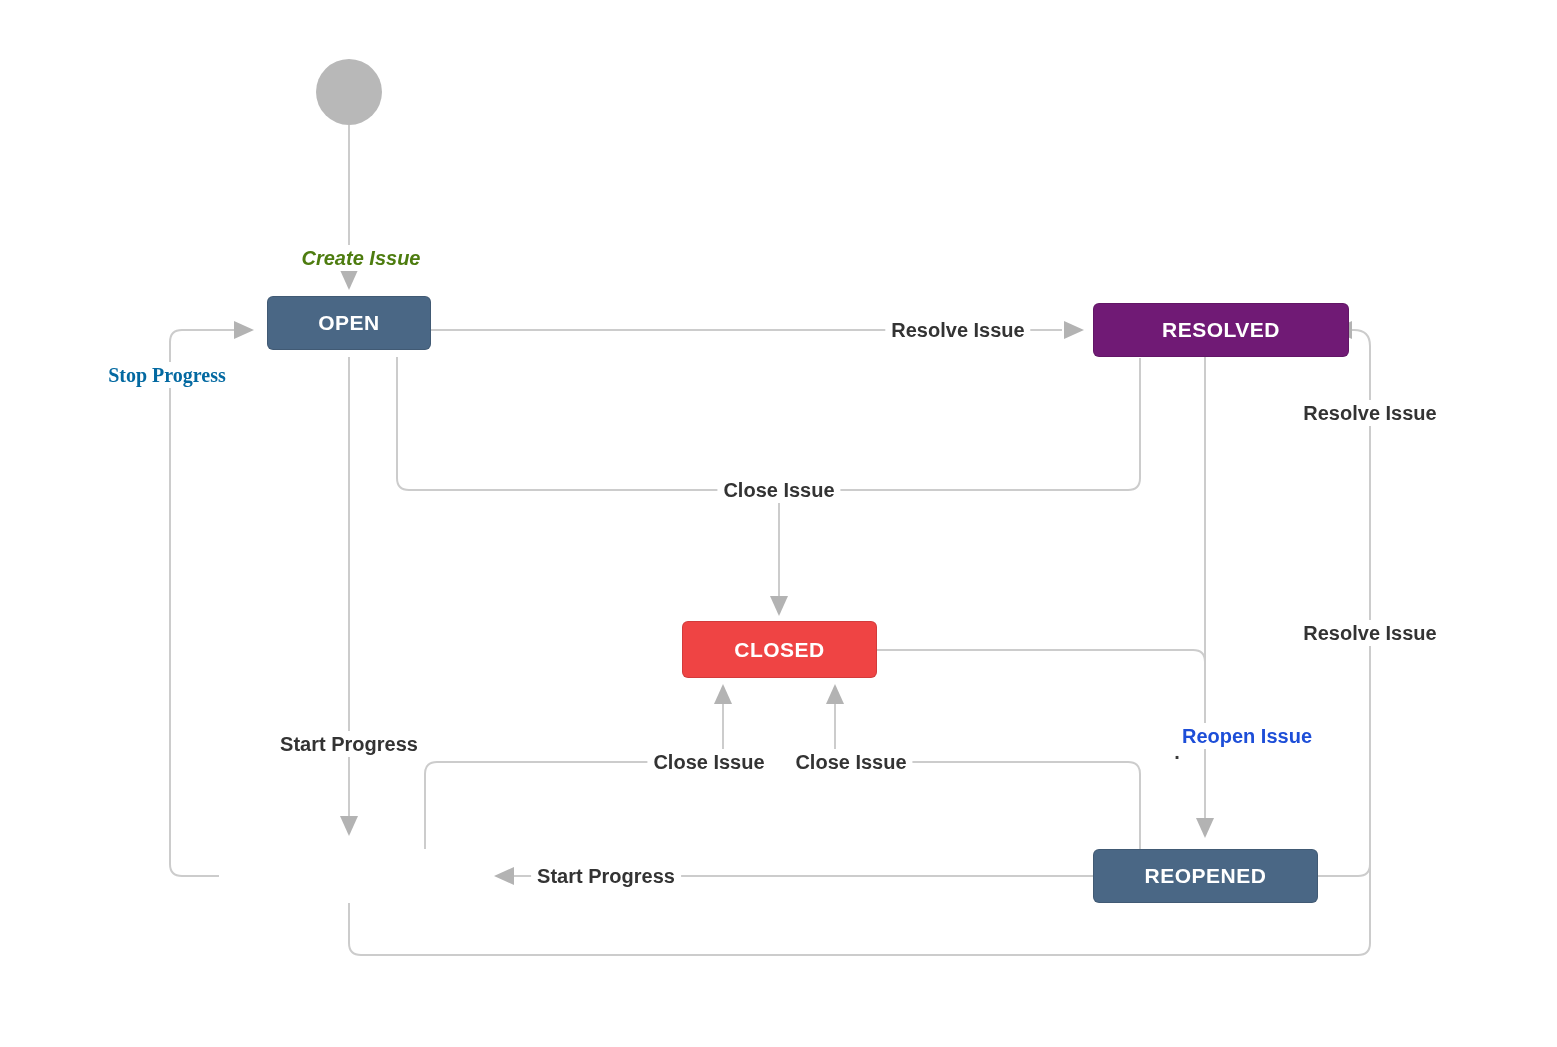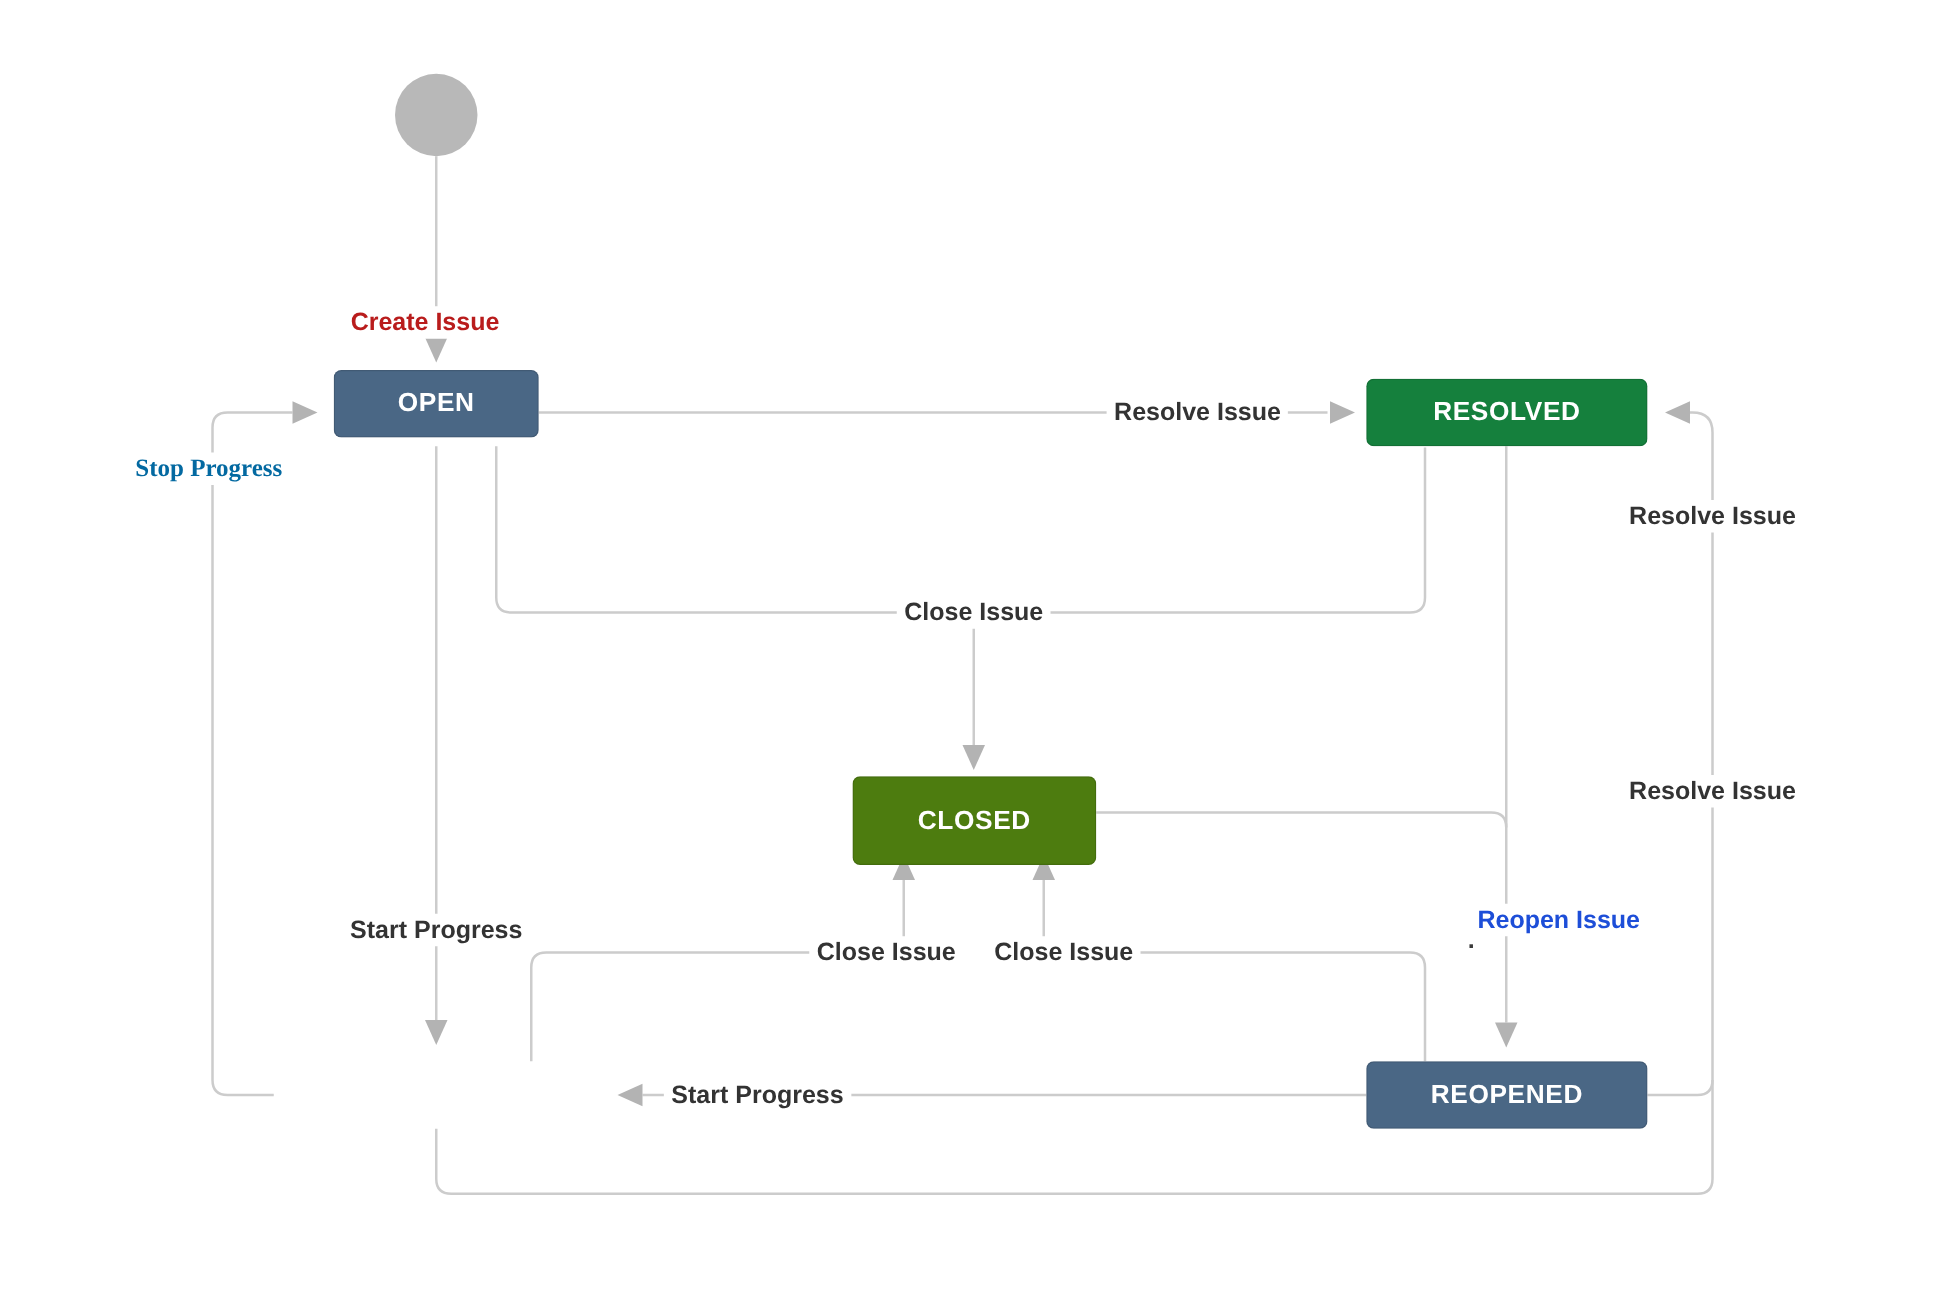--- a/index.html
+++ b/index.html
@@ -101,28 +101,28 @@
     <polygon points="1352,321 1352,339 1332,330" style="fill: rgb(179, 179, 179);"></polygon>
 
     <path class="edge" d="M 1093 876 H 514" style="stroke: rgb(204, 204, 204);"></path>
     <polygon points="514,867 514,885 494,876" style="fill: rgb(179, 179, 179);"></polygon>
   </svg>
 
   <div class="start-circle" style="left: 316px; top: 59px; background-color: rgb(184, 184, 184);"></div>
 
   <div class="node" style="left: 267px; top: 296px; width: 164px; height: 54px; background-color: rgb(74, 103, 133); color: rgb(255, 255, 255);">OPEN</div>
 
-  <div class="node" style="left: 1093px; top: 303px; width: 225px; height: 54px; background-color: #15803d; color: rgb(255, 255, 255);">RESOLVED</div>
+  <div class="node" style="left: 1093px; top: 303px; width: 256px; height: 54px; background-color: #701a75; color: rgb(255, 255, 255);">RESOLVED</div>
 
-  <div class="node" style="left: 682px; top: 621px; width: 195px; height: 71px; background-color: #4d7c0f; color: rgb(255, 255, 255);">CLOSED</div>
+  <div class="node" style="left: 682px; top: 621px; width: 195px; height: 57px; background-color: #ef4444; color: rgb(255, 255, 255);">CLOSED</div>
 
 
   <div class="node" style="left: 1093px; top: 849px; width: 225px; height: 54px; background-color: rgb(74, 103, 133); color: #ffffff;">REOPENED</div>
 
-  <div class="edge-label" style="left: 340px; top: 258px; color: #b91c1c;">Create Issue</div>
+  <div class="edge-label" style="left: 361px; top: 258px; color: #4d7c0f; font-style: italic;">Create Issue</div>
 
   <div class="edge-label" style="left: 958px; top: 330px; color: rgb(51, 51, 51);">Resolve Issue</div>
 
   <div class="edge-label" style="left: 167px; top: 375px; color: #0369a1; font-family: Liberation Serif, serif;">Stop Progress</div>
 
   <div class="edge-label" style="left: 779px; top: 490px; color: rgb(51, 51, 51);">Close Issue</div>
 
   <div class="edge-label" style="left: 1370px; top: 413px; color: rgb(51, 51, 51);">Resolve Issue</div>
 
   <div class="edge-label" style="left: 1370px; top: 633px; color: rgb(51, 51, 51);">Resolve Issue</div>

